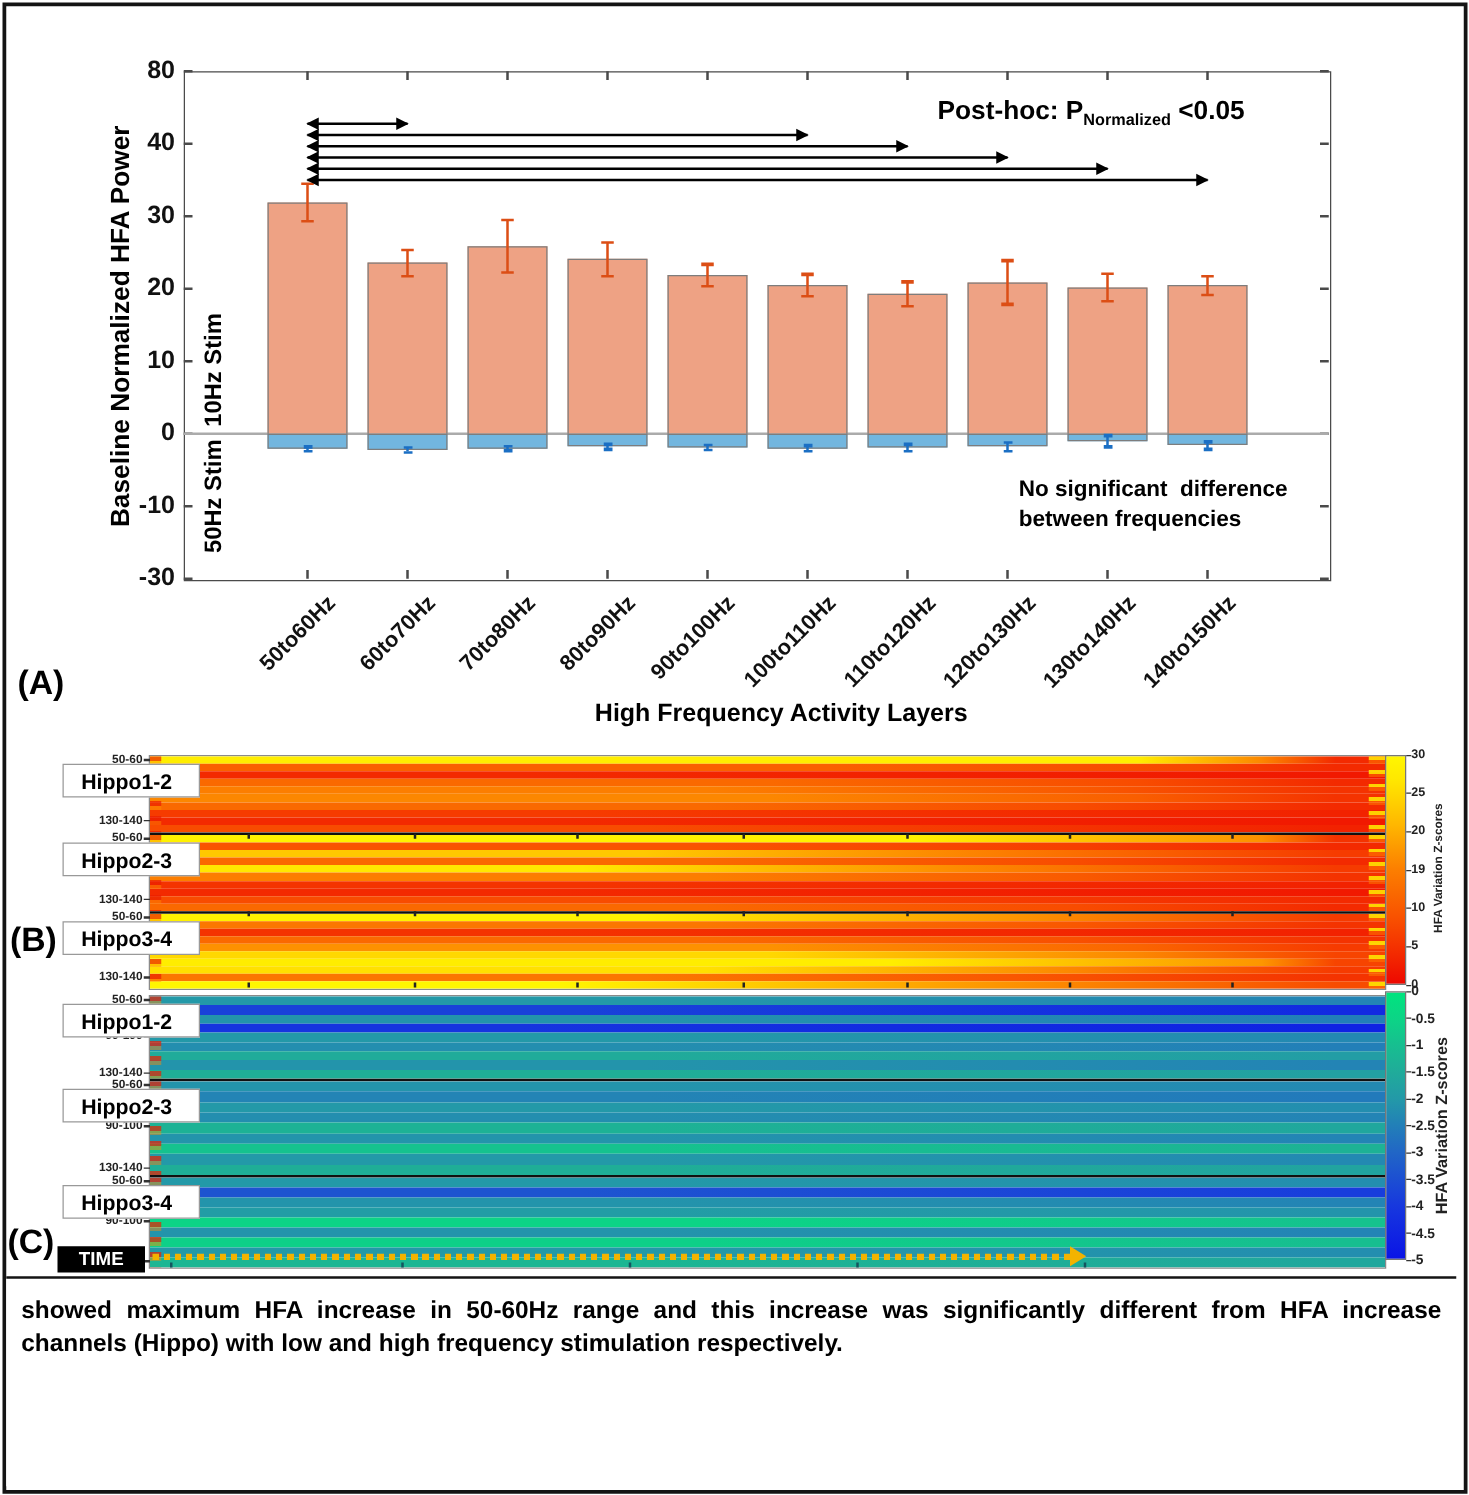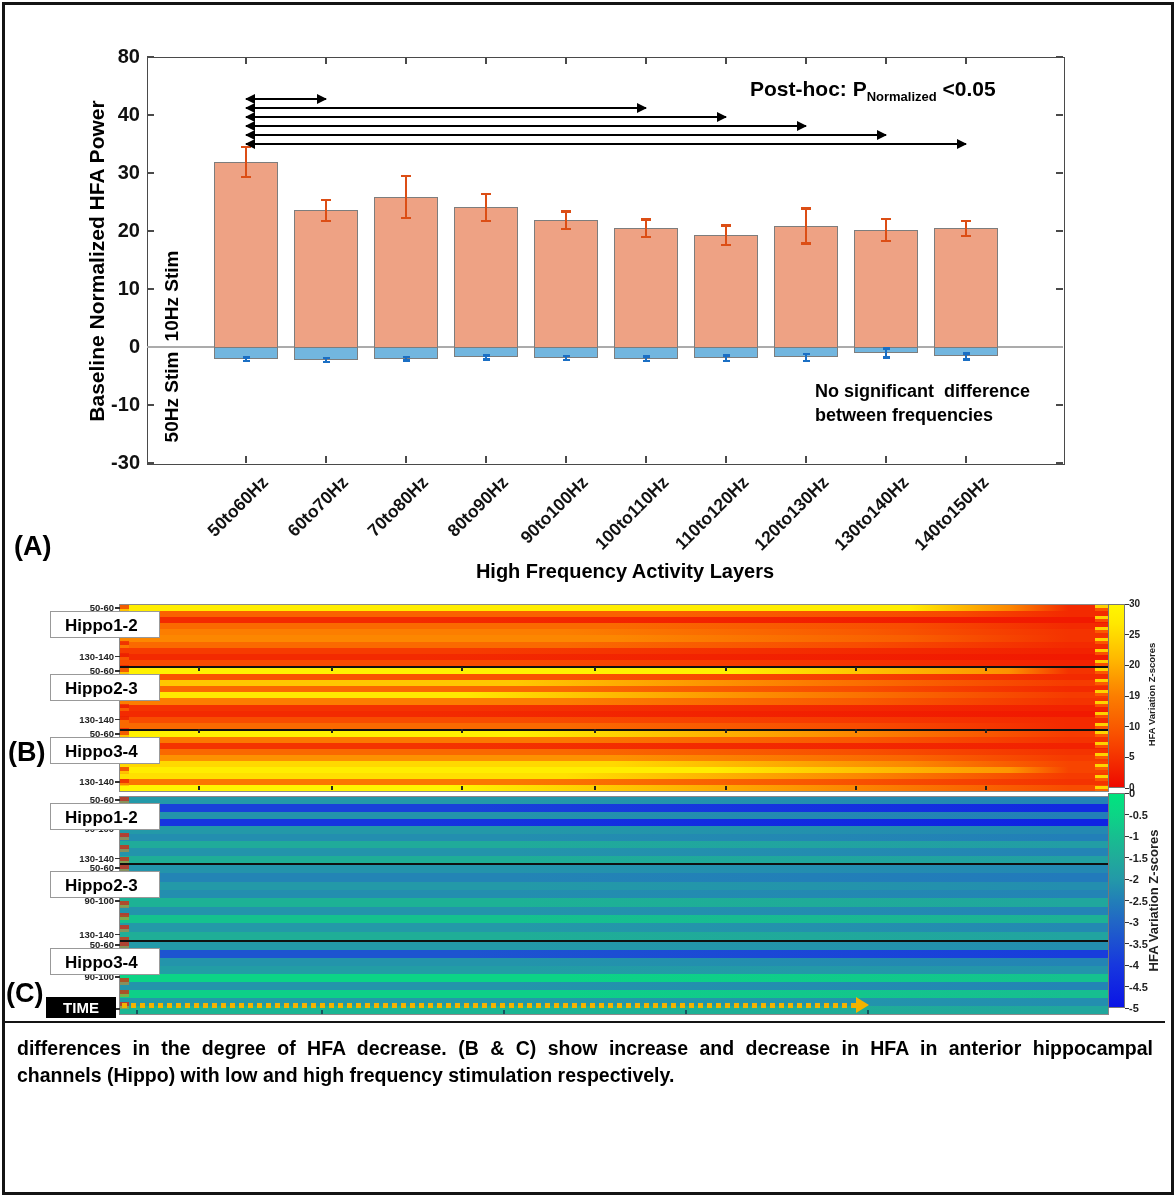--- a/index.html
+++ b/index.html
@@ -164,21 +164,21 @@
     </div>
 <div class="panel-letter" style="left:6px;top:978px;">(C)</div>
 <div class="cbar" id="cbarC" style="top: 793px; height: 215px; background: linear-gradient(rgb(0, 228, 126) 0%, rgb(12, 212, 134) 10%, rgb(23, 190, 144) 20%, rgb(32, 171, 154) 30%, rgb(35, 153, 168) 40%, rgb(34, 127, 184) 50%, rgb(33, 102, 198) 60%, rgb(28, 79, 210) 70%, rgb(23, 56, 222) 80%, rgb(17, 38, 226) 90%, rgb(10, 20, 230) 100%);"></div>
 <div class="vtext cbar-label" id="cbarClabel" style="width:230px;left:1038px;top:893px;font-size:13px;">HFA Variation Z-scores</div>
 
 <div id="time-box">TIME</div>
 <div id="time-dots"></div>
 <div id="time-arrowhead"></div>
 
 <div id="caption">
-  <div class="cap-line">differences in the degree of HFA decrease. (B &amp; C) show increase and decrease in HFA in anterior hippocampal</div>
+  <div class="cap-line">showed maximum HFA increase in 50-60Hz range and this increase was significantly different from HFA increase</div>
   <div class="cap-line last">channels (Hippo) with low and high frequency stimulation respectively.</div>
 </div>
 
 <div class="ytick-label" style="left: 80px; top: 45px;">80</div>
     <div class="tickmark" style="left: 147px; top: 56.25px; width: 7px; height: 1.5px;"></div>
     <div class="tickmark" style="left: 1056px; top: 56.25px; width: 7px; height: 1.5px;"></div>
     <div class="ytick-label" style="left: 80px; top: 103px;">40</div>
     <div class="tickmark" style="left: 147px; top: 114.25px; width: 7px; height: 1.5px;"></div>
     <div class="tickmark" style="left: 1056px; top: 114.25px; width: 7px; height: 1.5px;"></div>
     <div class="ytick-label" style="left: 80px; top: 161px;">30</div>

